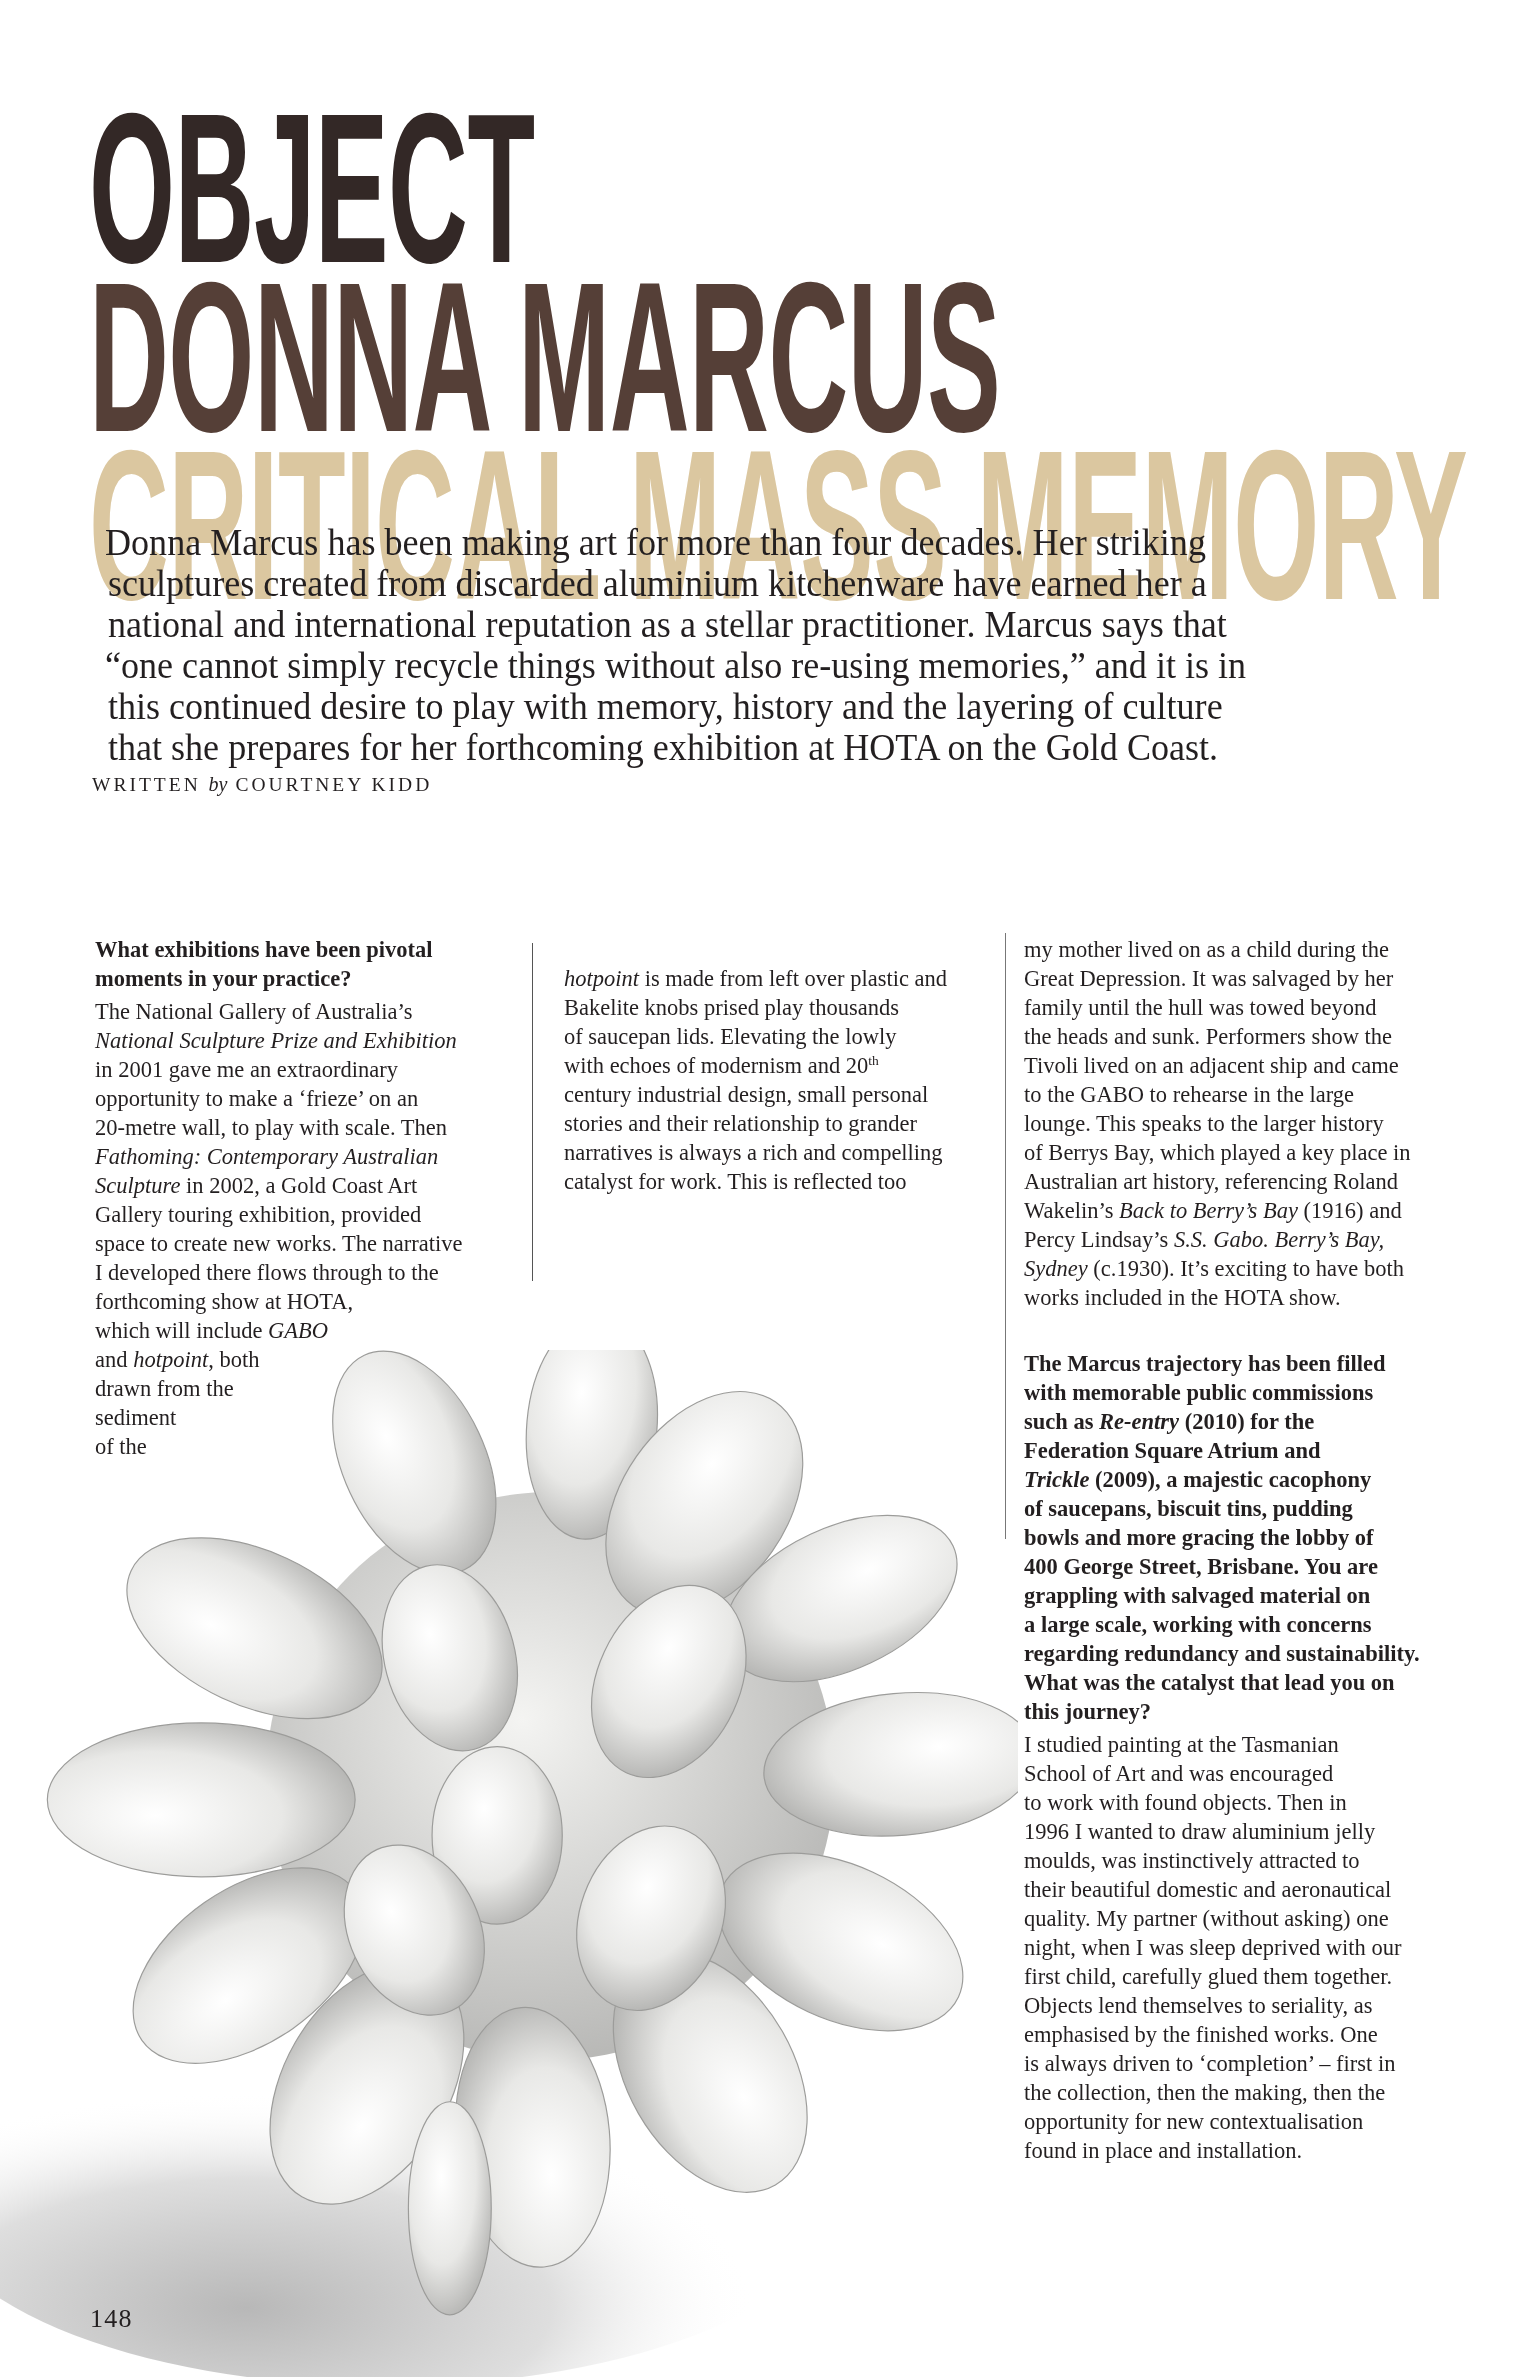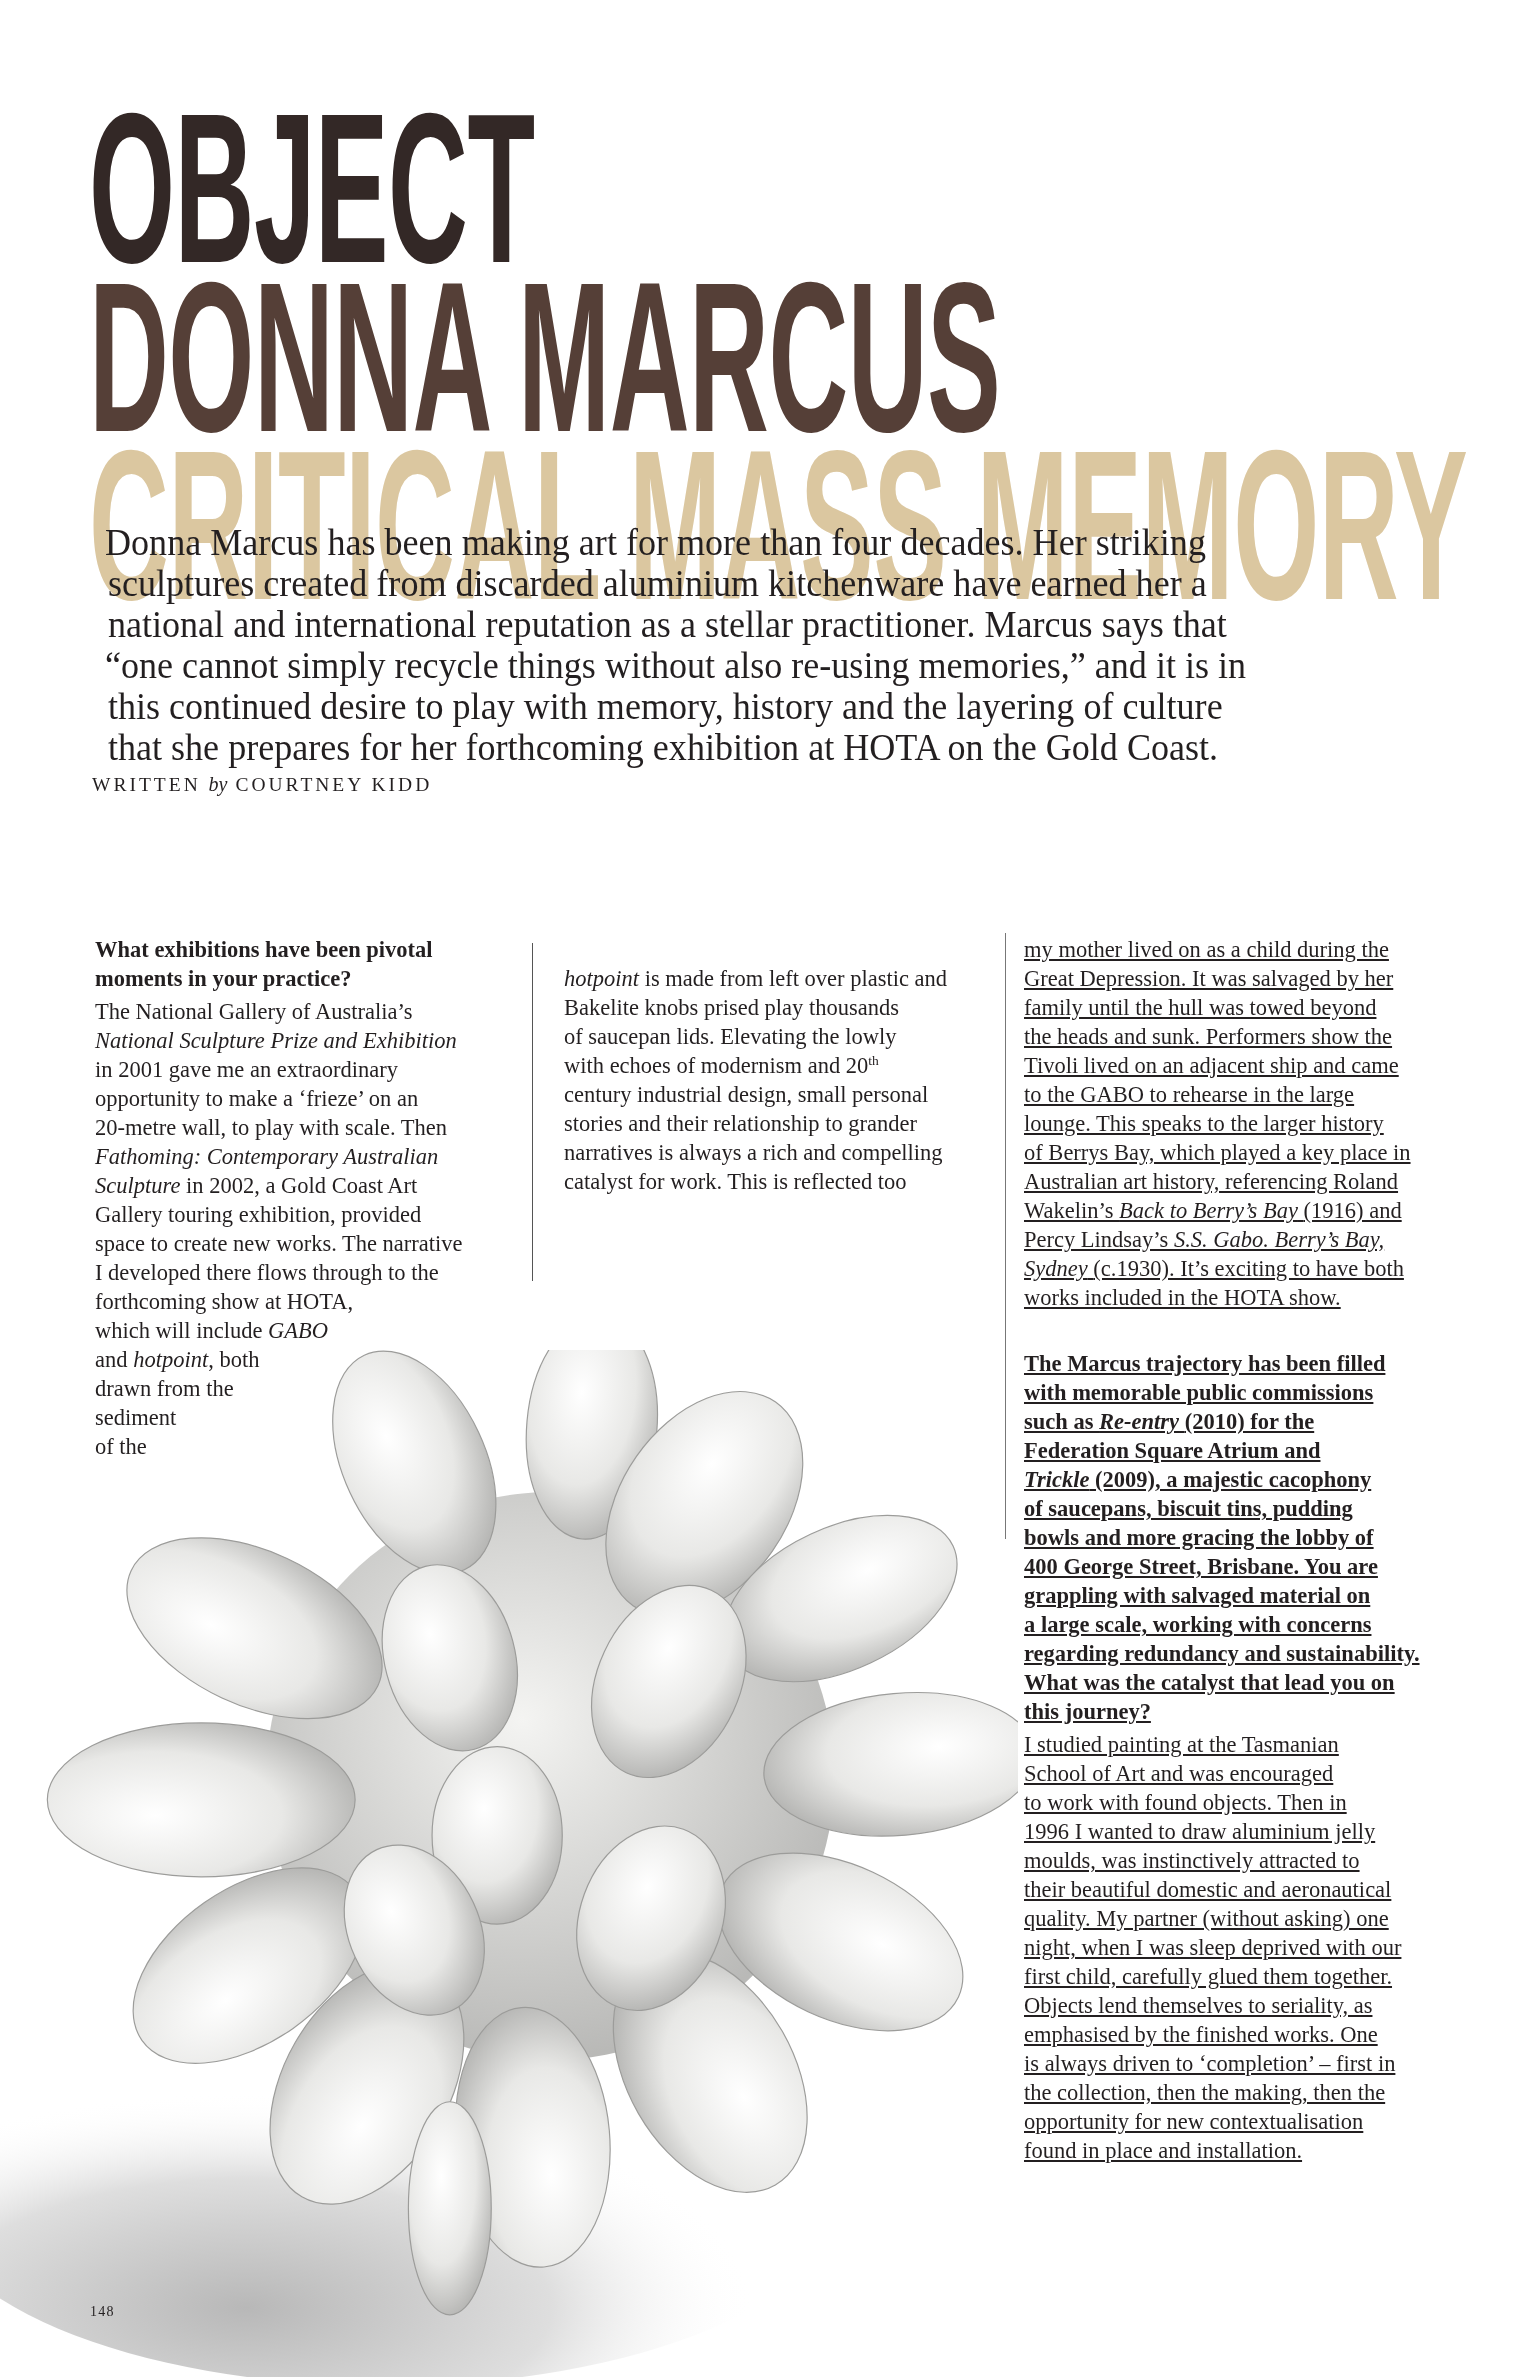--- a/index.html
+++ b/index.html
@@ -13,27 +13,27 @@
   .intro .ln { display: block; white-space: nowrap; transform-origin: left top; }
   .byline { position: absolute; left: 92px; top: 773px; font-size: 19.5px; letter-spacing: 3px; color: #231f20; white-space: nowrap; }
   .byline i { letter-spacing: 0; font-size: 20px; }
 
   .col { position: absolute; font-size: 22.5px; line-height: 29px; color: #231f20; }
   .col p { margin: 4px; }
   .col .ln { display: block; white-space: nowrap; }
   .col .gap { display: block; height: 29px; }
   .col1 { left: 91px; top: 931px; width: 426px; }
   .col2 { left: 560px; top: 931px; width: 415px; }
-  .col3 { left: 1020px; top: 931px; width: 450px; text-decoration: underline; }
+  .col3 { left: 1020px; top: 931px; width: 450px; }
   .divider { position: absolute; width: 1.2px; background: #555; }
   .d1 { left: 532px; top: 943px; height: 338px; }
   .d2 { left: 1005px; top: 933px; height: 606px; background: #777; }
 
   .photo { position: absolute; left: 0; top: 1350px; width: 1018px; height: 1027px; }
-  .pageno { position: absolute; left: 90px; top: 2304px; font-size: 14px; letter-spacing: 1.2px; color: #231f20; }
+  .pageno { position: absolute; left: 90px; top: 2304px; font-size: 26px; letter-spacing: 1.2px; color: #231f20; }
   sup { font-size: 60%; line-height: 0; }
 </style>
 </head>
 <body>
 
 <h1 class="heading h1">OBJECT</h1>
 <h1 class="heading h2">DONNA MARCUS</h1>
 <h1 class="heading h3">CRITICAL MASS MEMORY</h1>
 
 <div class="intro">

